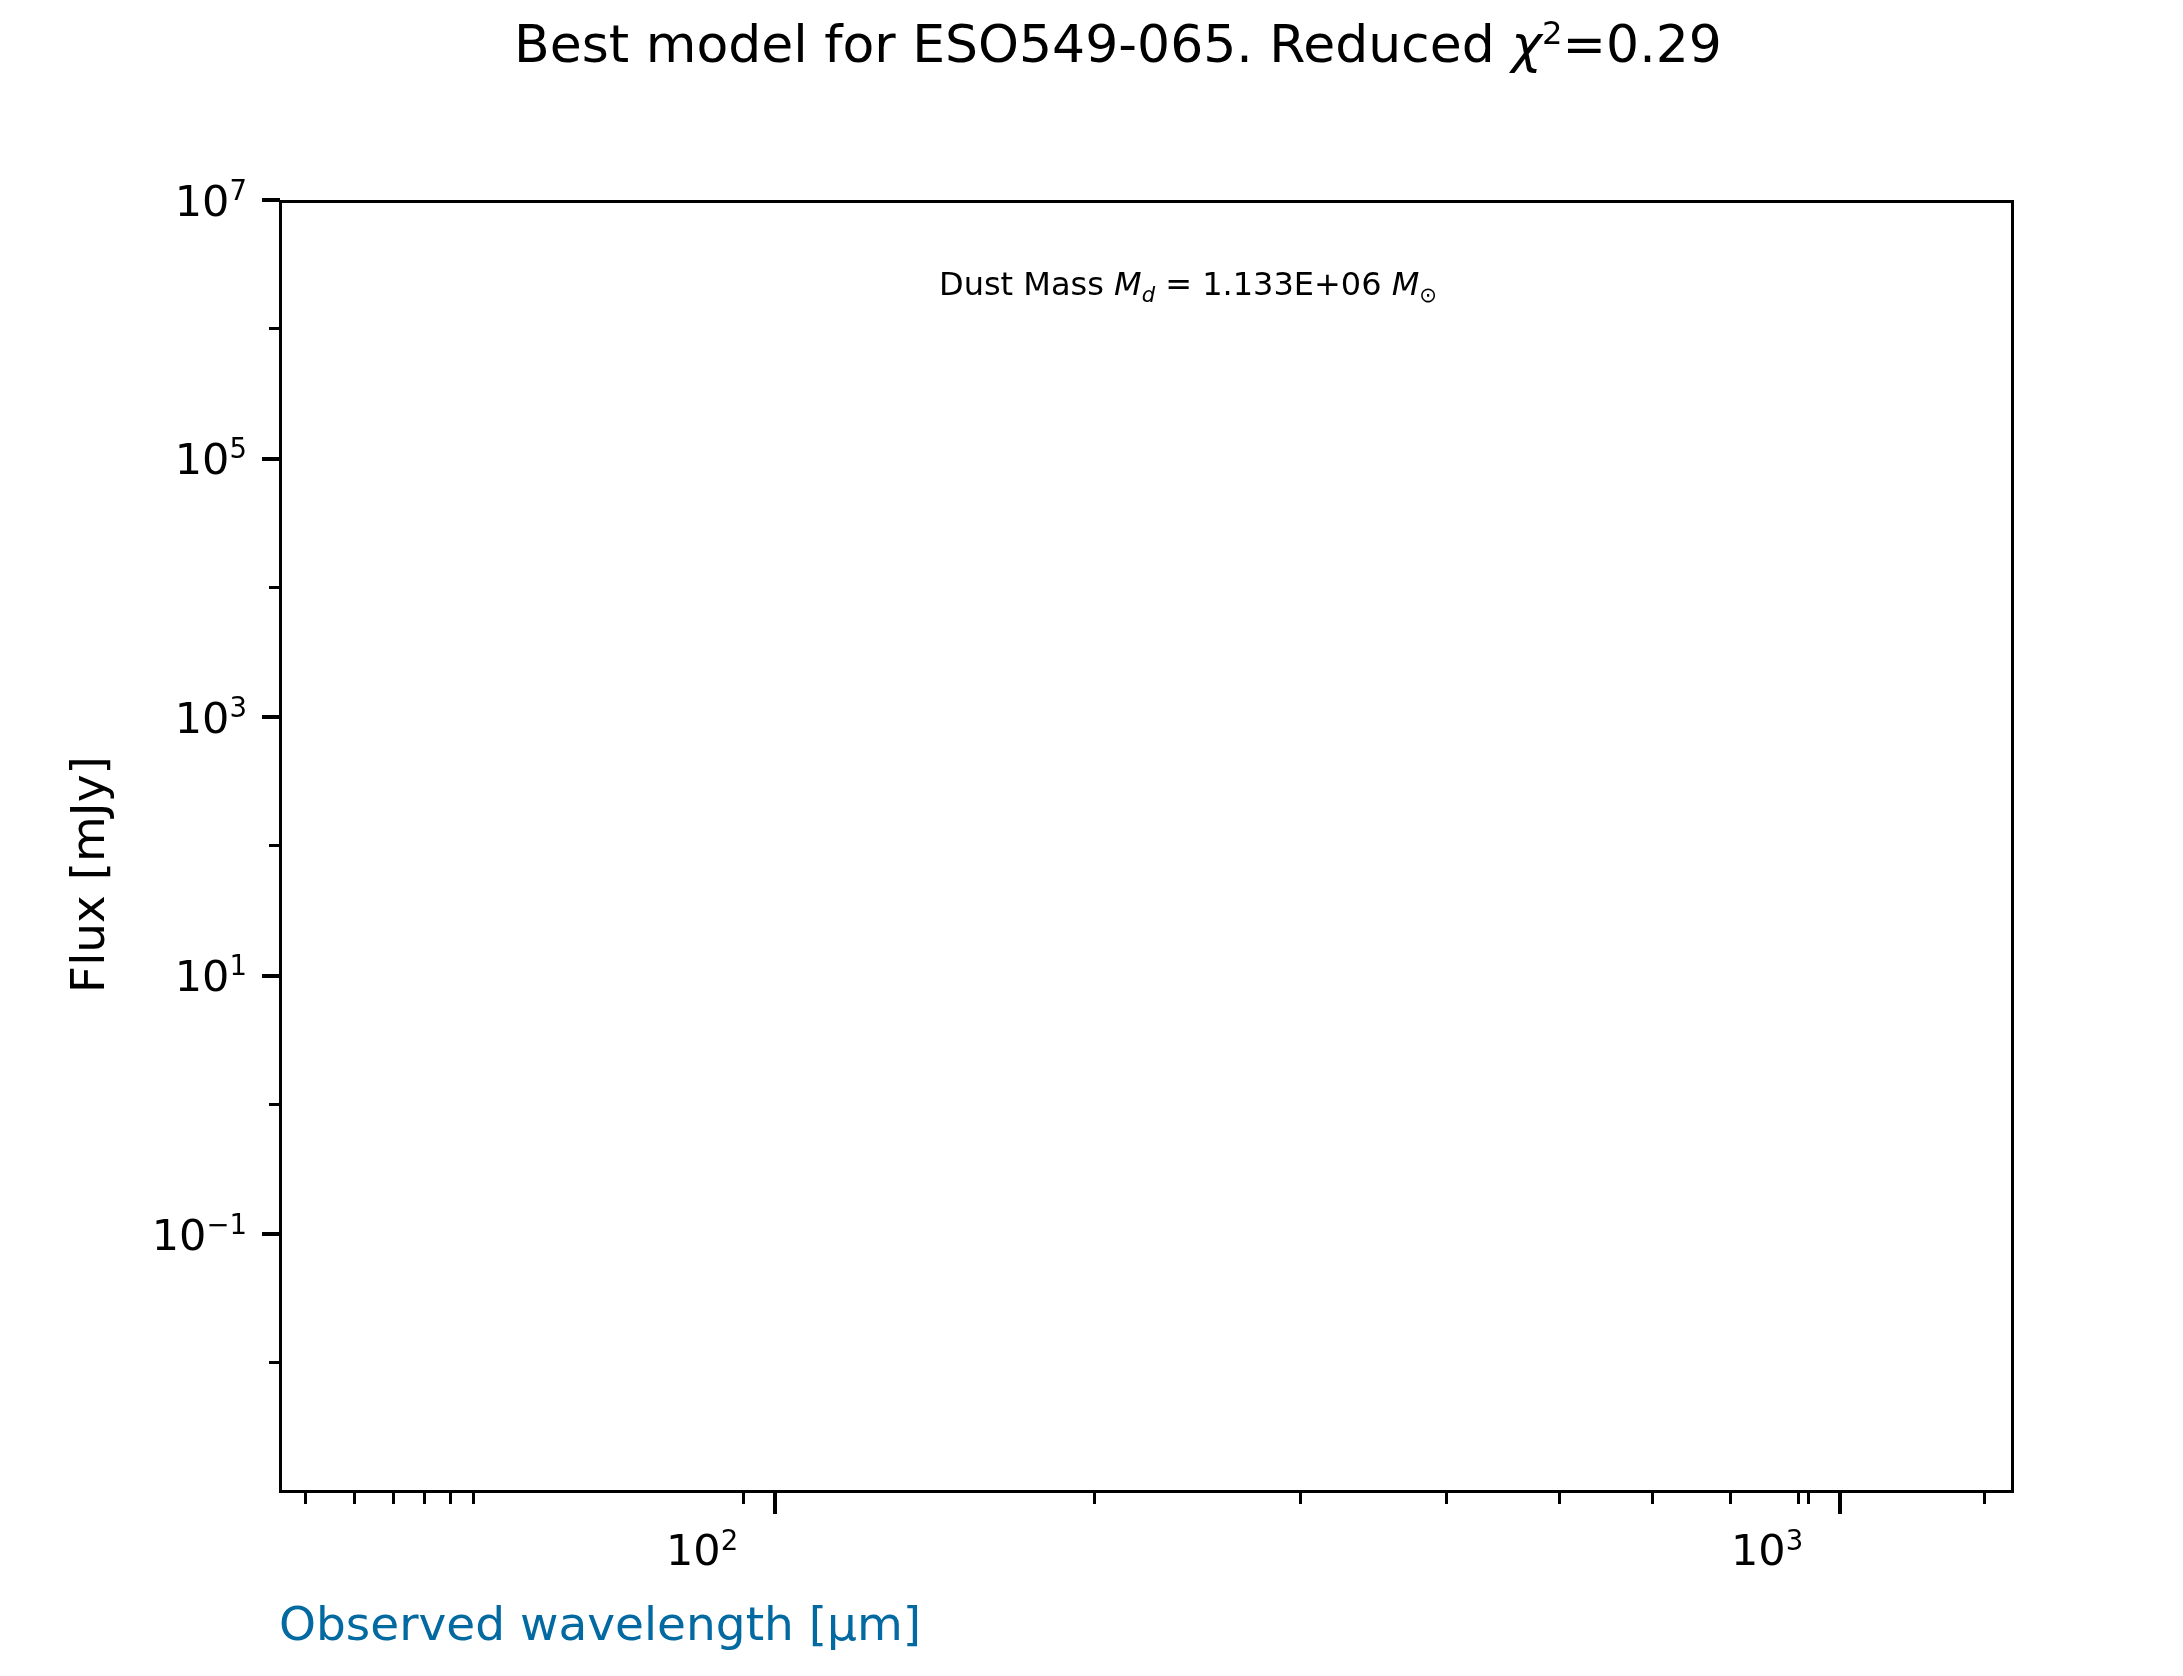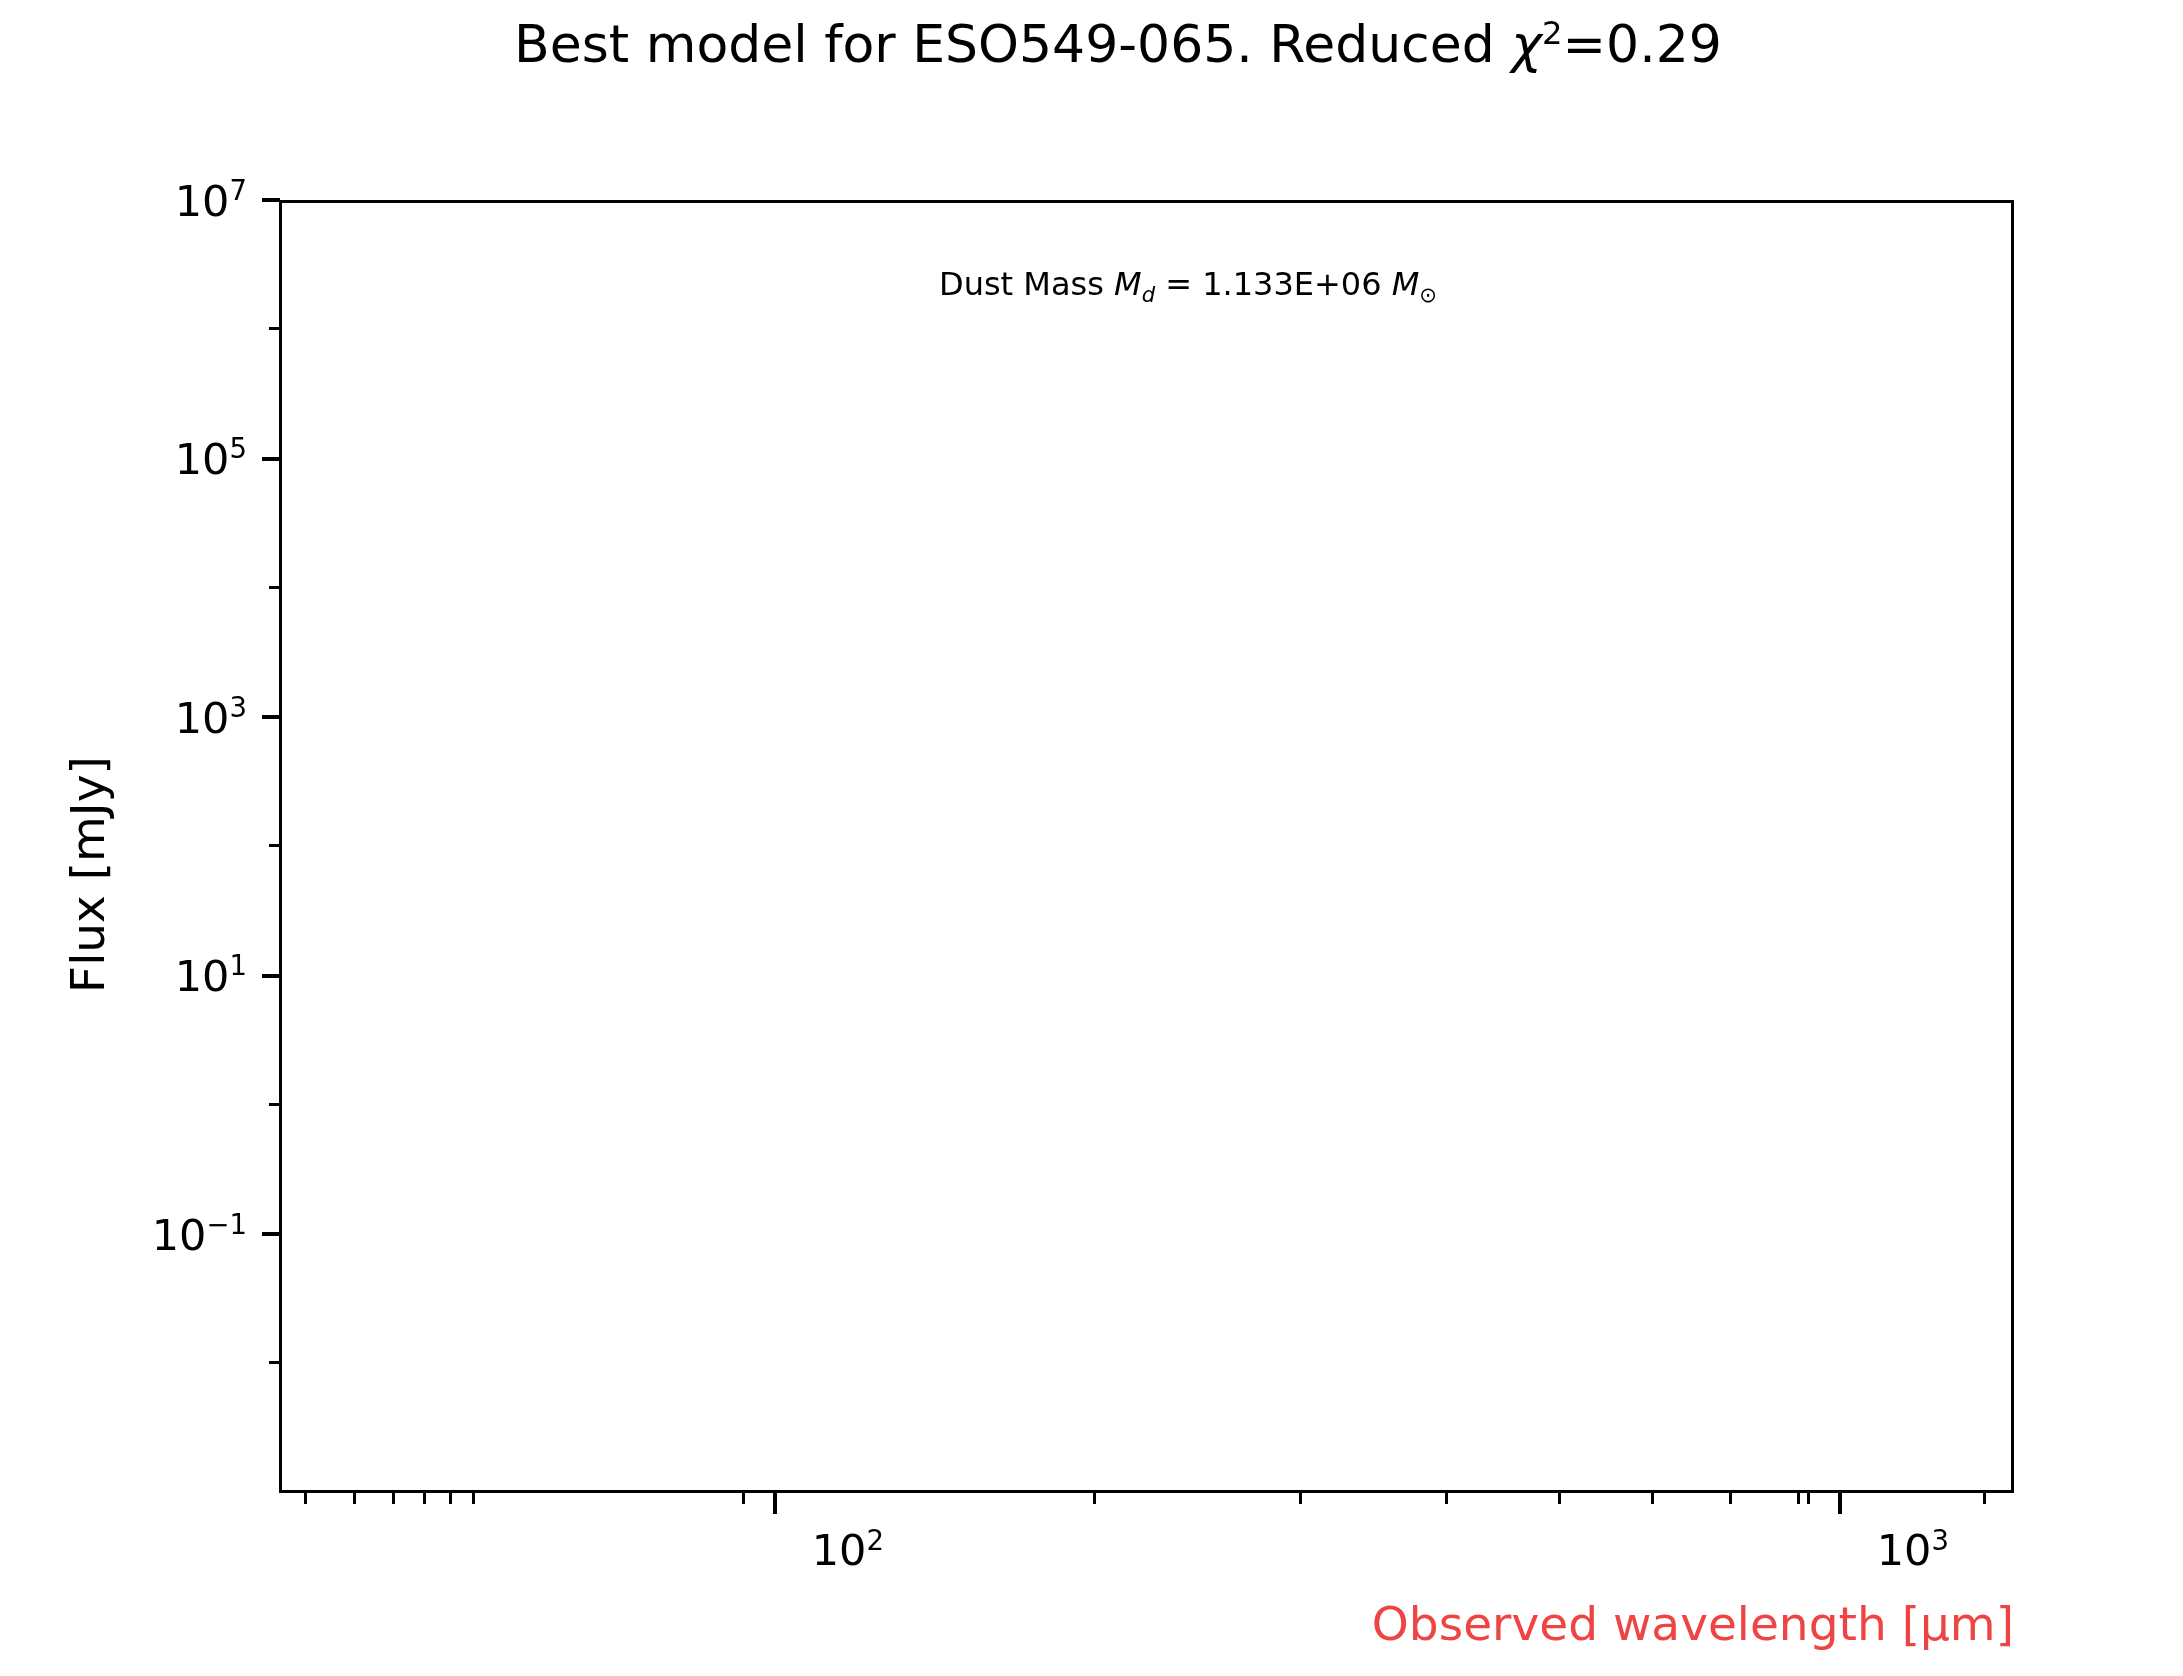--- a/index.html
+++ b/index.html
@@ -36,28 +36,28 @@
   #ylabel{
     position:absolute;left:-568px;top:847px;width:1310px;
     transform:rotate(-90deg);transform-origin:center center;
     text-align:center;font-size:47px;color:#000;white-space:nowrap;
   }
 
   
   .xtick-mark{position:absolute;background:#000;width:3.9px;height:21px;top:1493px;}
   .xtick-minor{position:absolute;background:#000;width:3.1px;height:11.4px;top:1493px;}
   .xtick-label{
-    position:absolute;top:1524px;text-align:right;width:218px;
+    position:absolute;top:1524px;text-align:left;width:218px;
     font-size:43px;color:#000;white-space:nowrap;transform:translateX(-50%);
   }
   .xtick-label .sup{font-size:0.64em;vertical-align:super;}
 
   #xlabel{
     position:absolute;left:279px;top:1596px;width:1735px;
-    text-align:right;font-size:47px;color:#ef4444;white-space:nowrap;
+    text-align:left;font-size:47px;color:#0369a1;white-space:nowrap;
   }
 
   
   #annotation{
     position:absolute;left:939px;top:262px;width:699px;
     font-size:32px;color:#000;line-height:1.42;white-space:nowrap;
   }
   #annotation .sub{font-size:0.66em;vertical-align:sub;font-style:italic;}
   #annotation .ital{font-style:italic;}
 </style>

